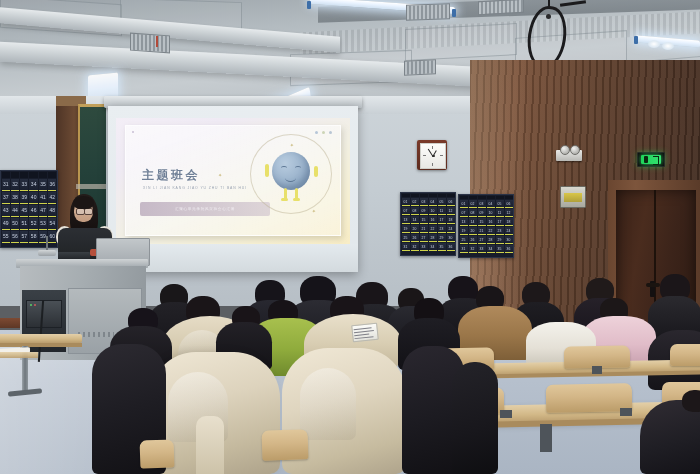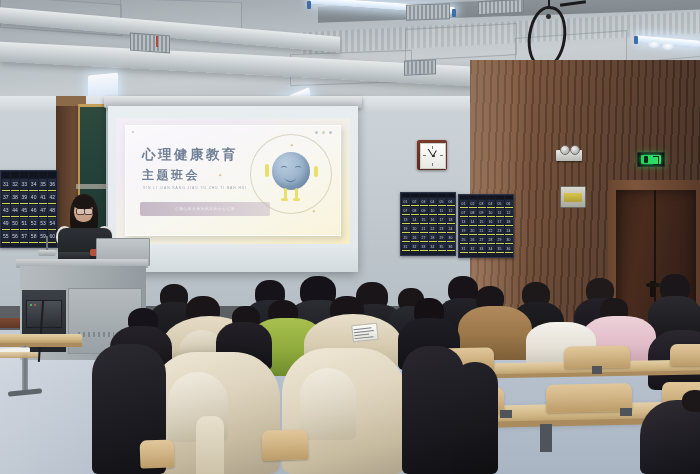--- a/index.html
+++ b/index.html
@@ -265,21 +265,20 @@
 
   <div class="abs" id="screen-housing"></div>
   <div class="abs" id="screen">
     <div class="abs" id="slide" style="left:8px;top:12px;">
       <div id="slide-inner">
         <div class="slide-dot" style="left:6px;top:5px;width:2px;height:2px;background:#c8bfd4;"></div>
         <div class="slide-dot" style="right:22px;top:5px;width:3px;height:3px;background:#b7c6d8;"></div>
         <div class="slide-dot" style="right:15px;top:5px;width:3px;height:3px;background:#cdd5b6;"></div>
         <div class="slide-dot" style="right:8px;top:5px;width:3px;height:3px;background:#b9c6d4;"></div>
 
-        <div id="slide-title1">心理健康教育</div>
         <div id="slide-title2">主题班会</div>
         <div id="slide-pinyin">XIN LI JIAN KANG JIAO YU ZHU TI BAN HUI</div>
 
         <div id="slide-band">
           <span id="slide-band-text">汇聚心单元学院风采班会心汇聚</span>
         </div>
 
         <span class="sparkle" style="left:92px;top:46px;">✦</span>
         <span class="sparkle" style="right:46px;top:16px;">✦</span>
         <span class="sparkle" style="right:24px;top:82px;">✦</span>

